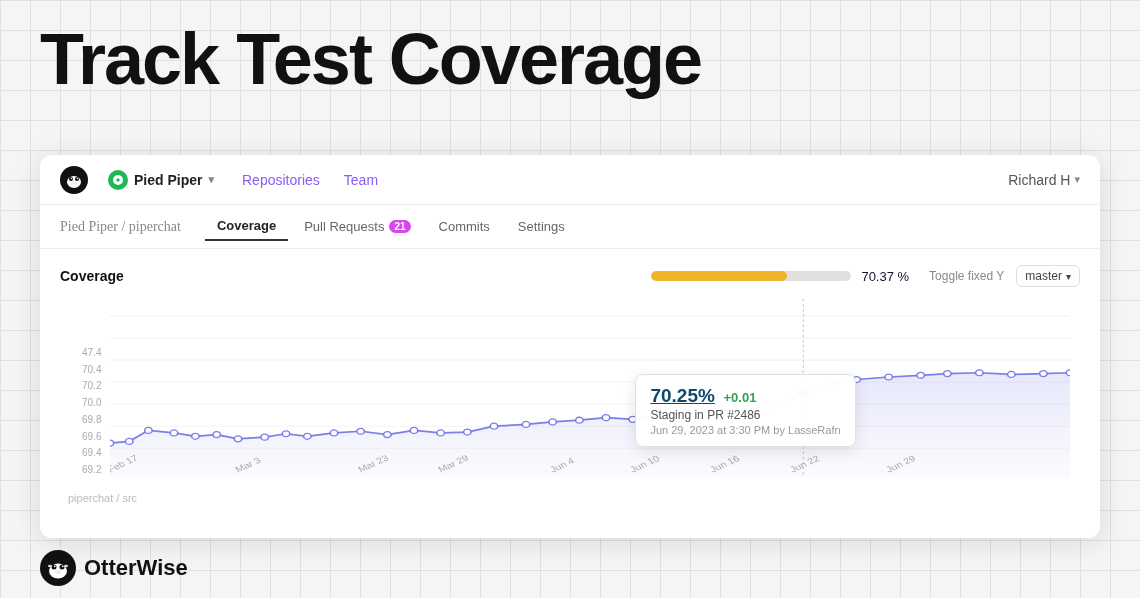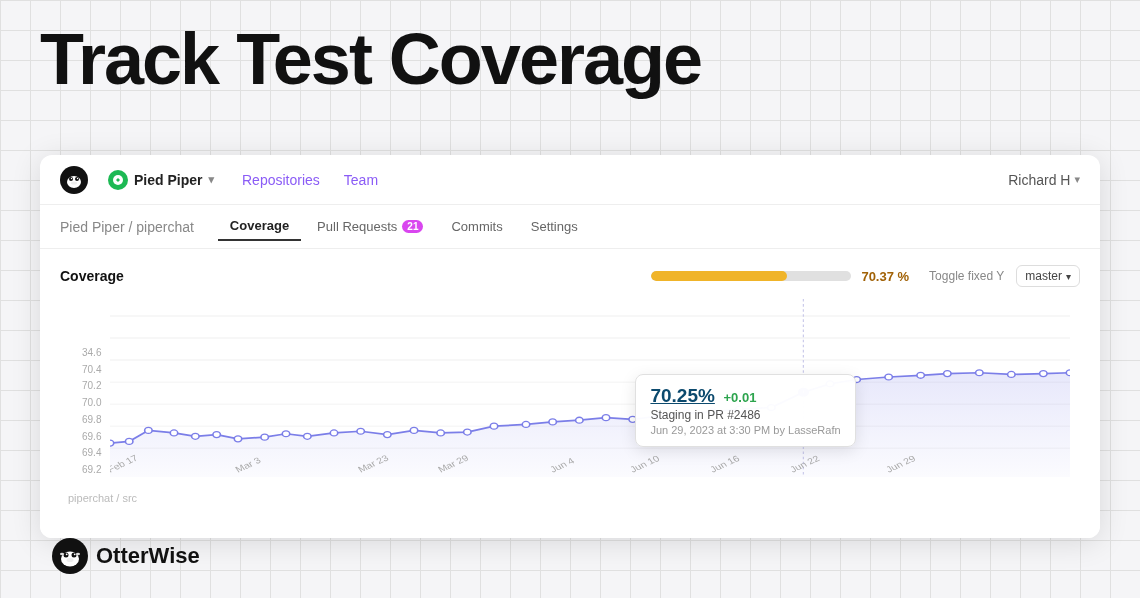--- a/index.html
+++ b/index.html
@@ -120,20 +120,21 @@
       height: 44px;
       border-bottom: 1px solid #eee;
       gap: 8px;
     }
 
     .breadcrumb {
       font-size: 14px;
       font-weight: 600;
       color: #333;
       margin-right: 16px;
+      font-family: Liberation Serif, serif;
     }
 
     .breadcrumb span {
       color: #888;
       font-weight: 400;
     }
 
     .tab-list {
       display: flex;
       gap: 4px;
@@ -206,22 +207,22 @@
     }
 
     .progress-fill {
       height: 100%;
       background: #f0b429;
       border-radius: 5px;
     }
 
     .progress-label {
       font-size: 13px;
-      font-weight: 700;
-      color: #a16207;
+      font-weight: 400;
+      color: #0f172a;
     }
 
     .chart-controls {
       display: flex;
       align-items: center;
       gap: 12px;
     }
 
     .toggle-label {
       font-size: 12px;
@@ -288,22 +289,22 @@
     }
 
     
     .bottom-bar {
       position: absolute;
       bottom: 0;
       left: 0;
       right: 0;
       height: 60px;
       display: flex;
-      align-items: flex-start;
-      padding: 0 52px;
+      align-items: center;
+      padding: 0 40px;
       justify-content: space-between;
     }
 
     .otter-brand {
       display: flex;
       align-items: center;
       gap: 8px;
       font-size: 22px;
       font-weight: 800;
       color: #111;
@@ -433,21 +434,21 @@
         <div class="branch-select">
           <span>master</span>
           <span style="font-size:10px;">▾</span>
         </div>
       </div>
     </div>
 
     <div class="chart-svg-container">
 
       <div class="y-axis-labels">
-        <span class="y-label">34.6</span>
+        <span class="y-label">47.4</span>
         <span class="y-label">70.4</span>
         <span class="y-label">70.2</span>
         <span class="y-label">70.0</span>
         <span class="y-label">69.8</span>
         <span class="y-label">69.6</span>
         <span class="y-label">69.4</span>
         <span class="y-label">69.2</span>
       </div>
 
       <svg width="100%" height="100%" viewBox="0 0 900 210" preserveAspectRatio="none" style="position:absolute;left:50px;top:0;width:calc(100% - 60px);height:calc(100% - 35px);">

